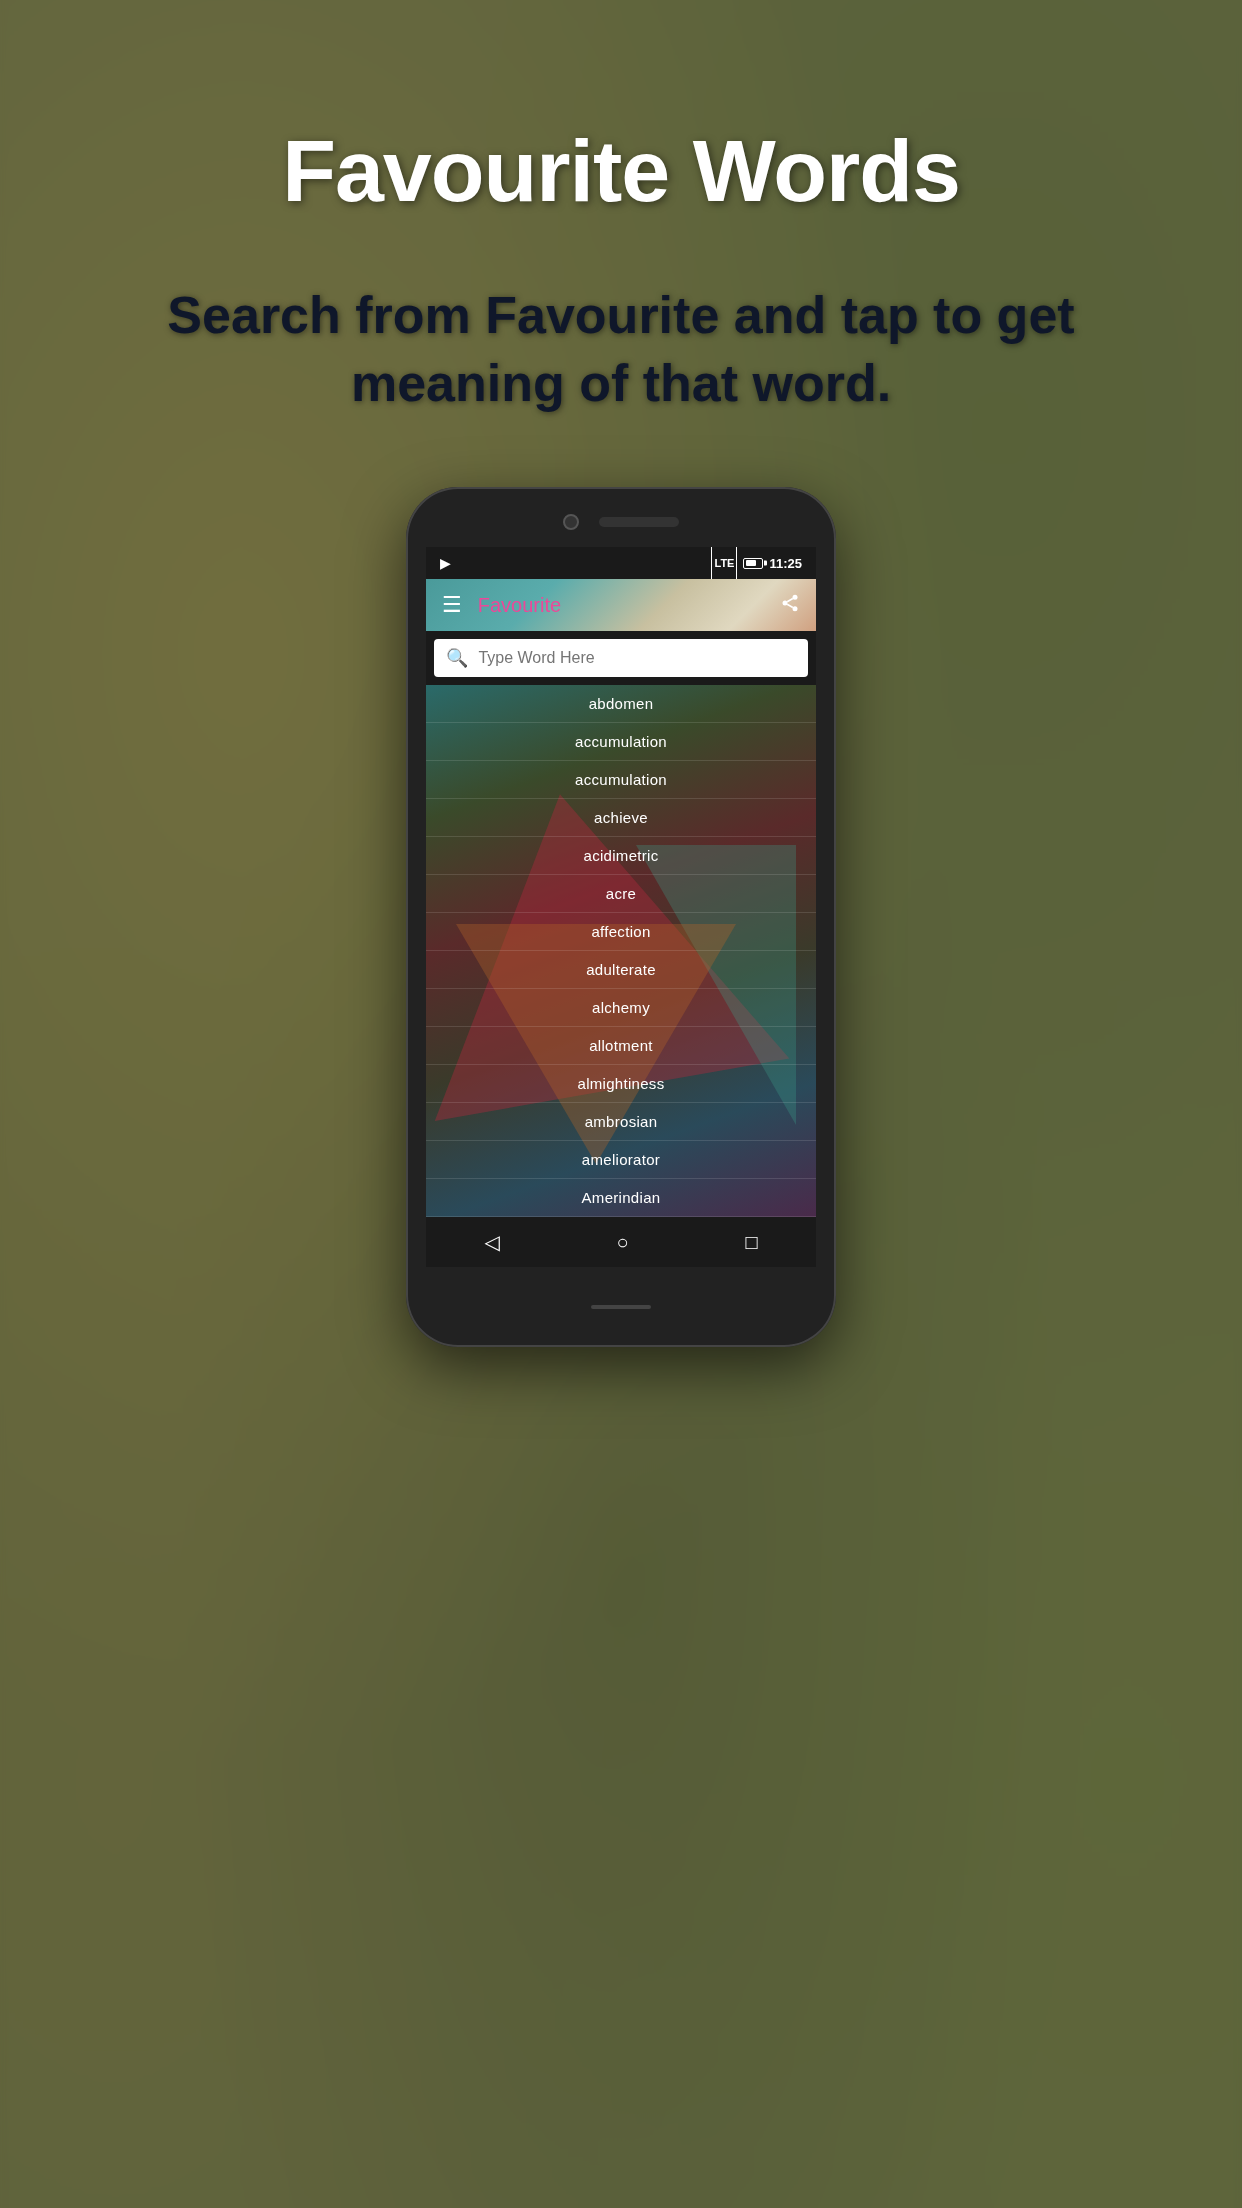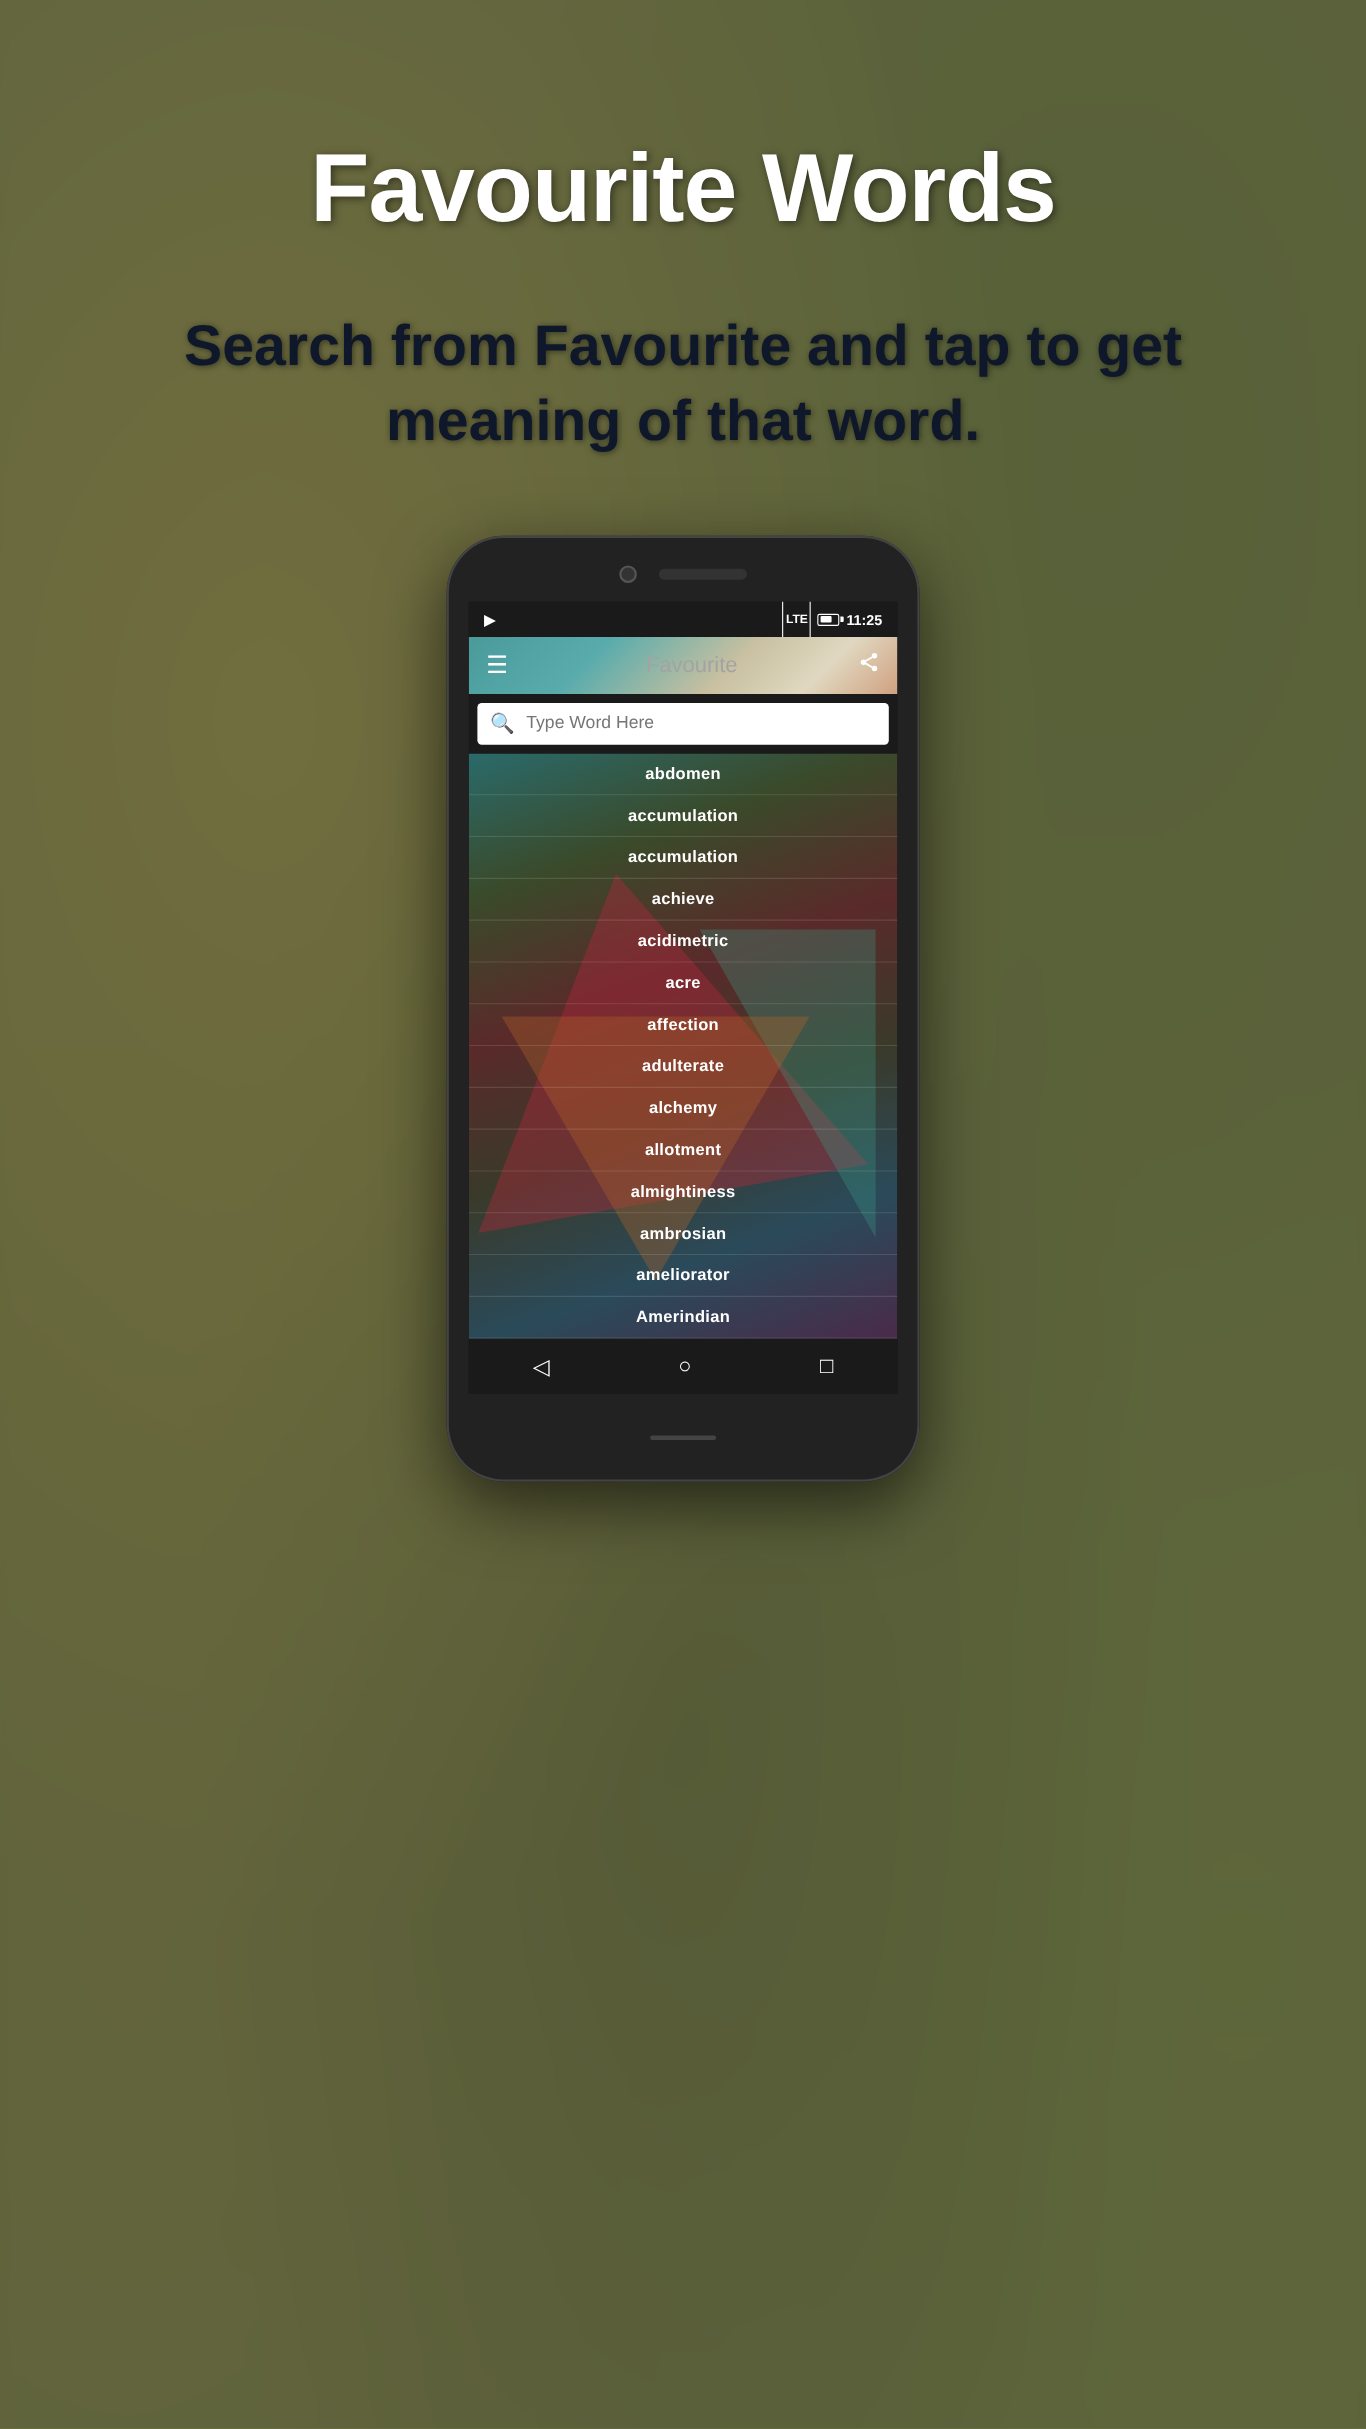--- a/index.html
+++ b/index.html
@@ -205,26 +205,25 @@
       position: relative;
       z-index: 1;
       color: white;
       font-size: 22px;
       cursor: pointer;
     }
 
     .toolbar-title {
       position: relative;
       z-index: 1;
-      color: #a3a3a3;
+      color: #ec4899;
       font-size: 20px;
       font-weight: 500;
       margin-left: 16px;
       flex: 1;
-      text-align: center;
     }
 
     .toolbar-share-icon {
       position: relative;
       z-index: 1;
       color: white;
       font-size: 20px;
       cursor: pointer;
     }
 
@@ -252,21 +251,20 @@
       color: #999;
       background: transparent;
       flex: 1;
     }
 
     
     .word-list {
       flex: 1;
       overflow: hidden;
       position: relative;
-      font-weight: bold;
     }
 
     .word-list-bg {
       position: absolute;
       inset: 0;
       background: 
         linear-gradient(160deg, #2a6a6a 0%, #3a4a2a 20%, #5a2a2a 40%, #3a3a2a 60%, #2a4a5a 80%, #4a2a4a 100%);
     }
 
     

